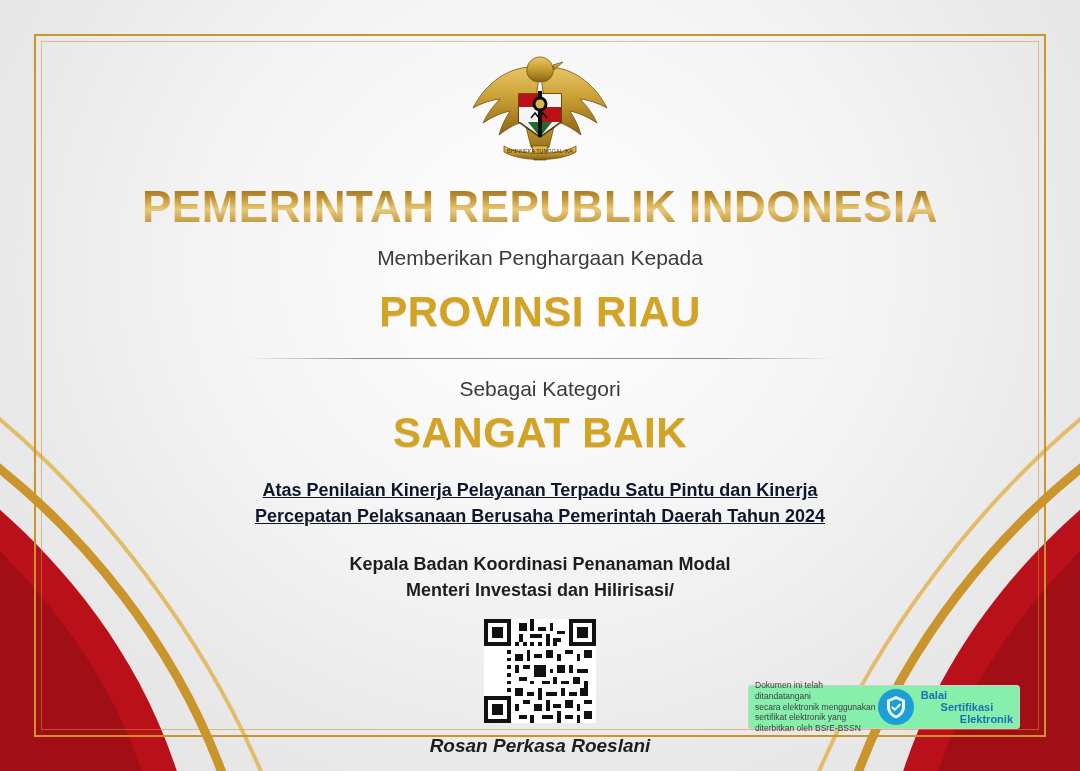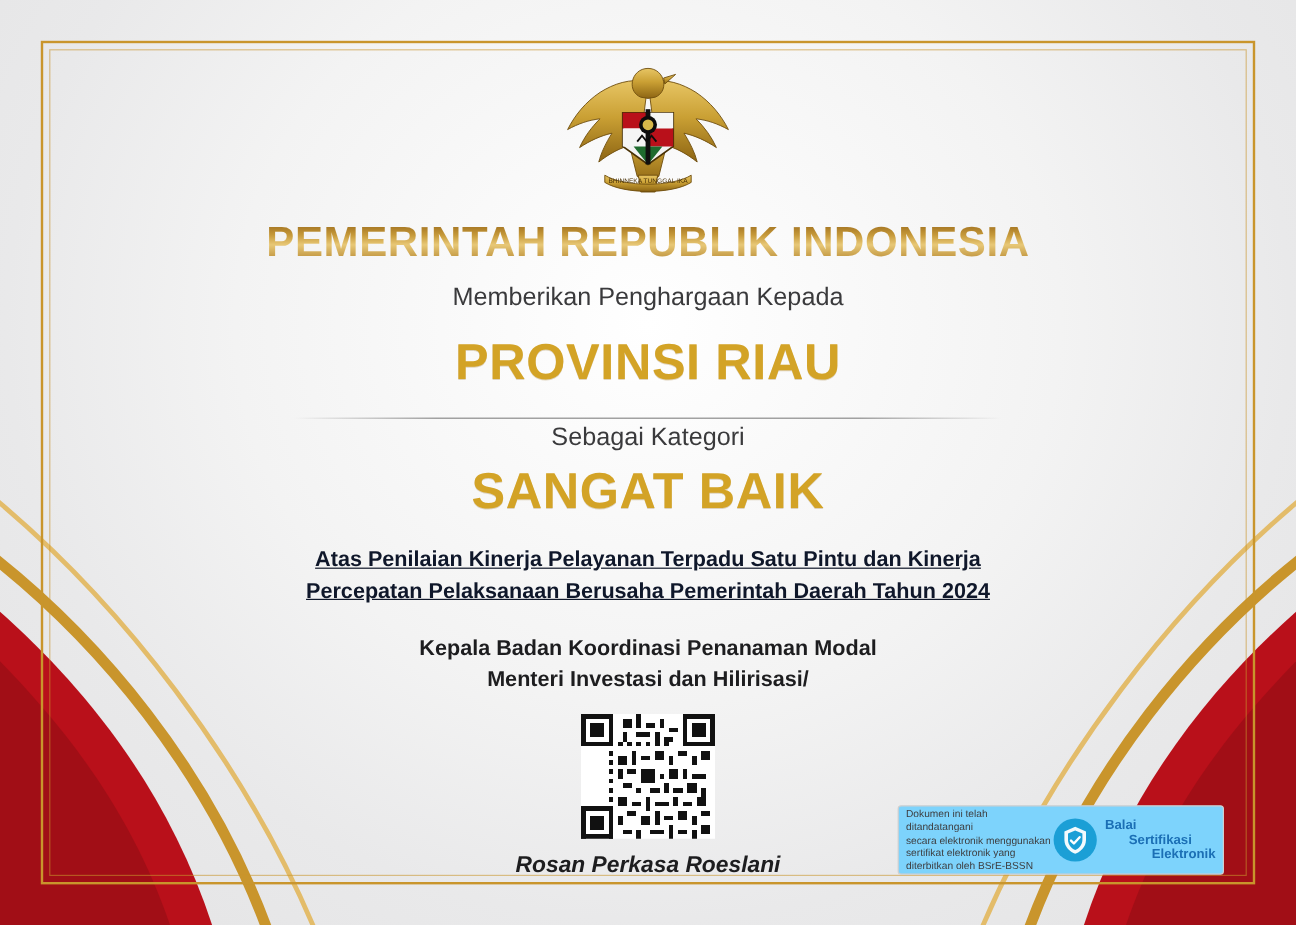--- a/index.html
+++ b/index.html
@@ -84,21 +84,21 @@
   }
 
   .garuda {
     margin-top: 48px;
     width: 150px;
     height: 118px;
   }
 
   .title-country {
     margin-top: 16px;
-    font-size: 35px;
+    font-size: 44px;
     font-weight: bold;
     letter-spacing: 0.5px;
     background: linear-gradient(180deg, #8a5a12 0%, #c79a3a 35%, #e8c877 55%, #a9781f 100%);
     -webkit-background-clip: text;
     background-clip: text;
     color: transparent;
     -webkit-text-fill-color: transparent;
   }
 
   .subtitle-give {
@@ -118,21 +118,21 @@
   }
 
   .divider {
     margin-top: 22px;
     width: 590px;
     height: 1px;
     background: linear-gradient(90deg, rgba(120,120,120,0) 0%, #8b8b8b 20%, #8b8b8b 80%, rgba(120,120,120,0) 100%);
   }
 
   .category-label {
-    margin-top: 4px;
+    margin-top: 18px;
     font-size: 21px;
     color: #3a3a3c;
   }
 
   .category-value {
     margin-top: 8px;
     font-size: 42px;
     font-weight: bold;
     color: #d3a326;
     letter-spacing: 0.5px;
@@ -173,22 +173,22 @@
     color: #1d1d1f;
     font-style: italic;
   }
 
   
   .bsre {
     position: absolute;
     right: 60px;
     bottom: 42px;
     width: 272px;
-    height: 58px;
-    background: #7dd3fc;
+    height: 44px;
+    background: #86efac;
     border: 1px solid #cfcfcf;
     border-radius: 3px;
     display: flex;
     align-items: center;
     padding: 4px 6px;
     box-sizing: border-box;
   }
   .bsre-text {
     font-size: 8.5px;
     color: #3d3d3f;

